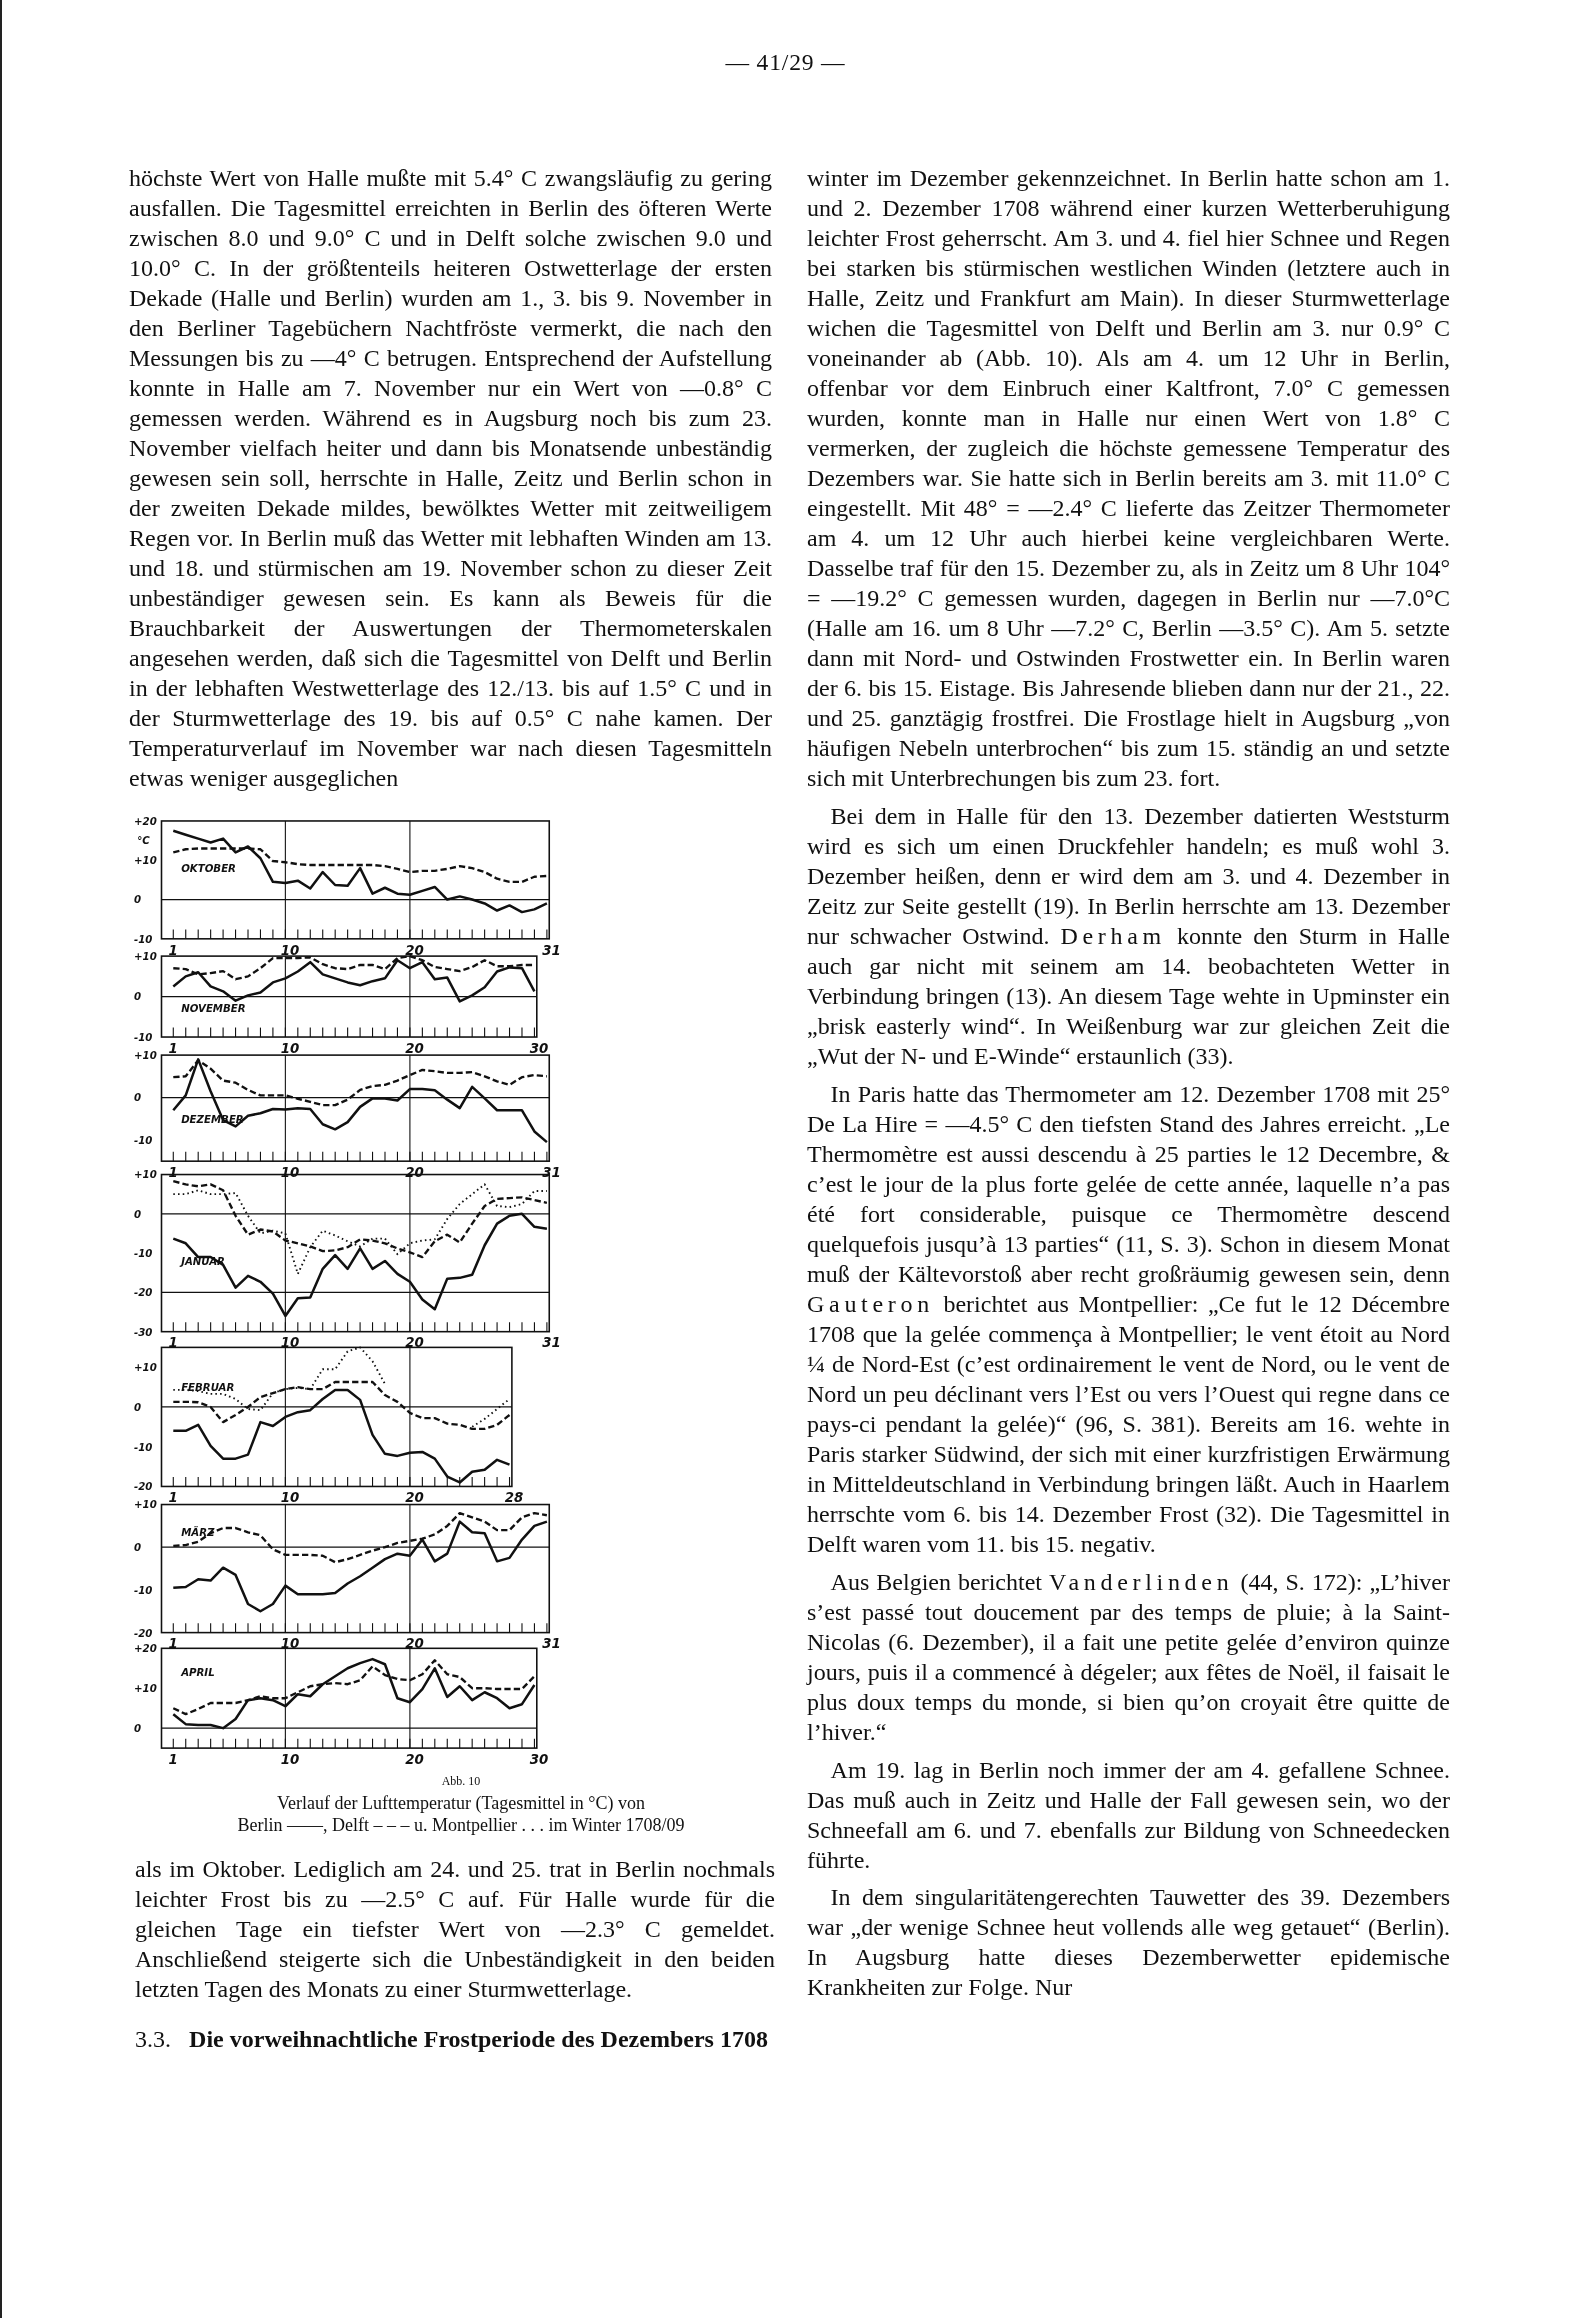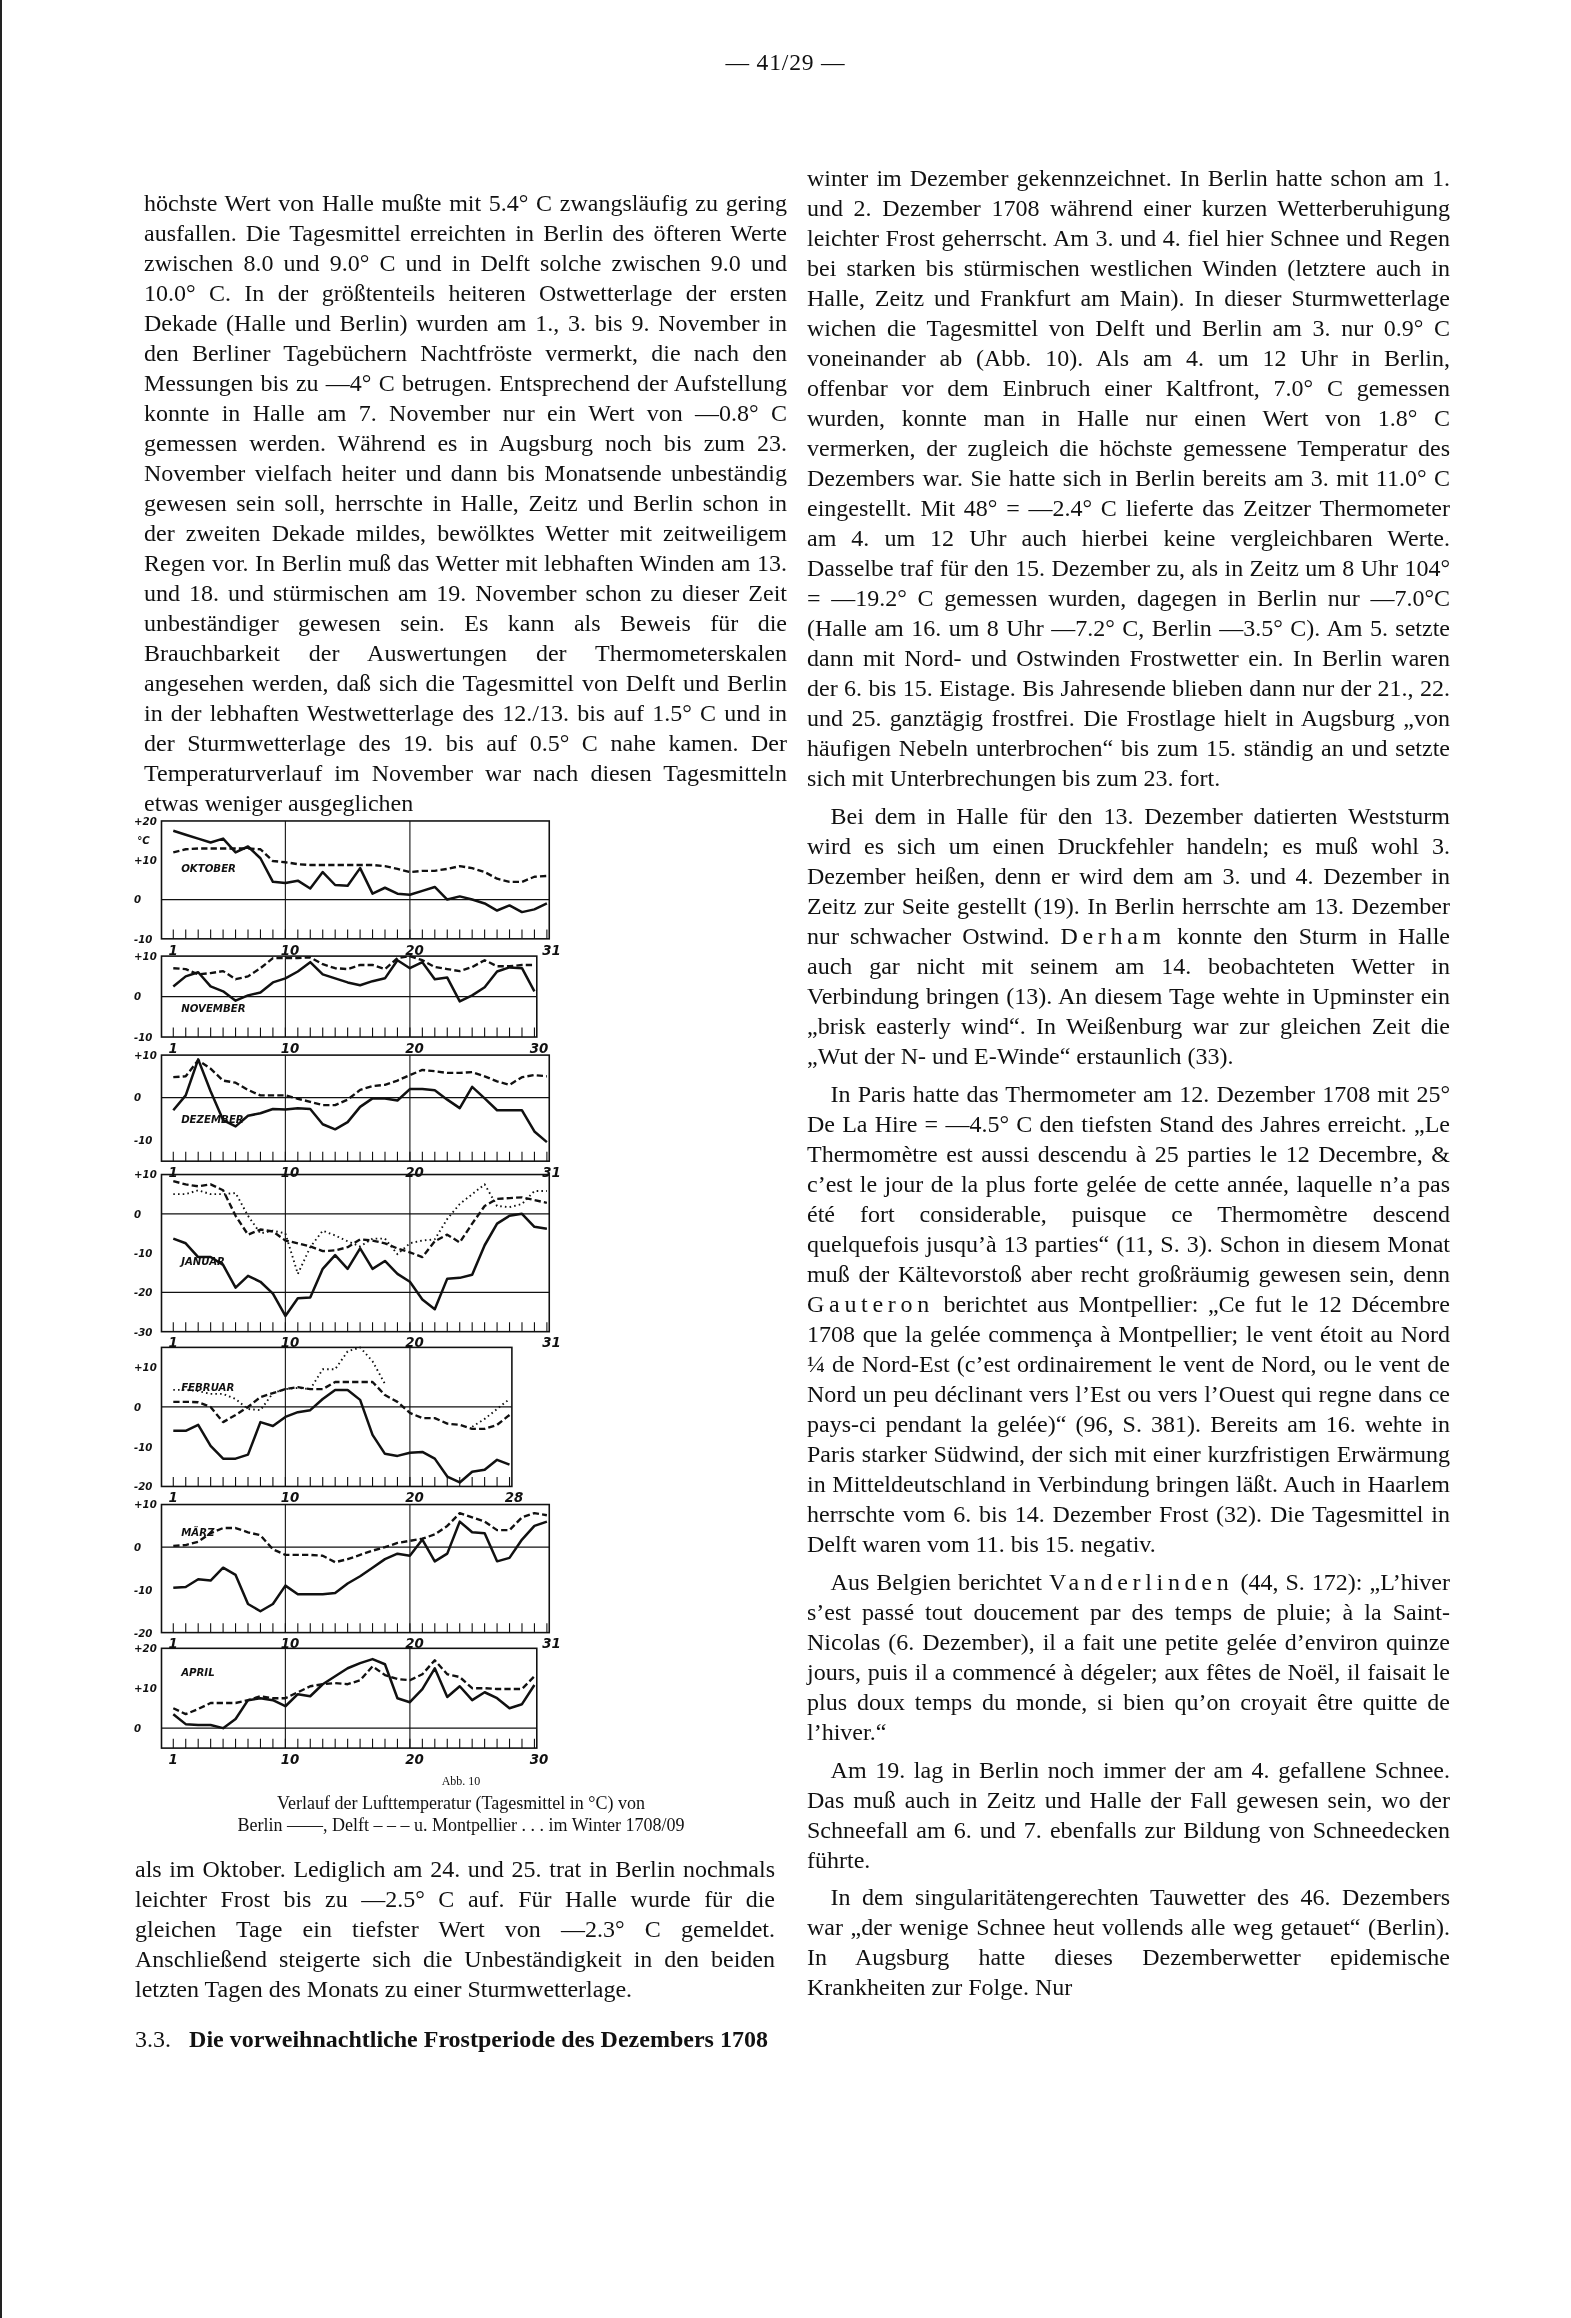--- a/index.html
+++ b/index.html
@@ -6,21 +6,21 @@
   body { width: 1571px; height: 2319px; position: relative; overflow: hidden;
          font-family: "Liberation Serif", "DejaVu Serif", serif; color: #111; }
   .page-border { position: absolute; left: 0; top: 0; width: 1.6px; height: 2319px; background: #222; }
   .page-number { position: absolute; top: 49px; left: 0; width: 1571px; text-align: center;
                  font-size: 23.6px; letter-spacing: 0.8px; }
   .col { position: absolute; font-size: 24px; line-height: 30px; text-align: justify;
          hyphens: manual; }
   .col p { margin: 0; }
   .col p.indent { text-indent: 23.6px; }
   .col p.gap { margin-top: 7.9px; }
-  .left-top { left: 144px; top: 163px; width: 643px; margin-top: 25px; }
+  .left-top { left: 129px; top: 163px; width: 643px; }
   .left-bottom { left: 135px; top: 1854px; width: 640px; }
   .right { left: 807px; top: 163px; width: 643px; }
   .spaced { letter-spacing: 4.7px; }
   .heading { font-weight: bold; margin-top: 20.4px !important; display: flex; }
   .heading .num { font-weight: normal; width: 47px; flex: none; }
   .heading .ttl { flex: 1; text-align: center; }
   .caption { position: absolute; left: 135px; width: 652px; top: 1770px; text-align: center;
              font-size: 18px; line-height: 22px; }
   .caption .abb { font-size: 12px; }
   .figure { position: absolute; left: 134px; top: 809px; width: 660px; height: 955px; }
@@ -390,15 +390,15 @@
     <span class="ttl">Die vorweihnachtliche Frostperiode des Dezembers 1708</span>
   </p>
 </div>
 
 <div class="col right">
   <p>winter im Dezember gekennzeichnet. In Berlin hatte schon am 1. und 2. Dezember 1708 während einer kurzen Wetterberuhigung leichter Frost geherrscht. Am 3. und 4. fiel hier Schnee und Regen bei starken bis stürmischen westlichen Winden (letztere auch in Halle, Zeitz und Frankfurt am Main). In dieser Sturmwetterlage wichen die Tagesmittel von Delft und Berlin am 3. nur 0.9° C voneinander ab (Abb. 10). Als am 4. um 12 Uhr in Berlin, offenbar vor dem Einbruch einer Kaltfront, 7.0° C gemessen wurden, konnte man in Halle nur einen Wert von 1.8° C vermerken, der zugleich die höchste gemessene Temperatur des Dezembers war. Sie hatte sich in Berlin bereits am 3. mit 11.0° C eingestellt. Mit 48° = —2.4° C lieferte das Zeitzer Thermometer am 4. um 12 Uhr auch hierbei keine vergleichbaren Werte. Dasselbe traf für den 15. Dezember zu, als in Zeitz um 8 Uhr 104° = —19.2° C gemessen wurden, dagegen in Berlin nur —7.0°C (Halle am 16. um 8 Uhr —7.2° C, Berlin —3.5° C). Am 5. setzte dann mit Nord- und Ostwinden Frostwetter ein. In Berlin waren der 6. bis 15. Eistage. Bis Jahresende blieben dann nur der 21., 22. und 25. ganztägig frostfrei. Die Frostlage hielt in Augsburg „von häufigen Nebeln unterbrochen“ bis zum 15. ständig an und setzte sich mit Unterbrechungen bis zum 23. fort.</p>
   <p class="indent gap"><span>Bei dem in Halle für den 13. Dezember datierten Weststurm wird es sich um einen Druckfehler handeln; es muß wohl 3. Dezember heißen, denn er wird dem am 3. und 4. Dezember in Zeitz zur Seite gestellt (19). In Berlin herrschte am 13. Dezember nur schwacher Ostwind. </span><span class="spaced">Derham</span><span> konnte den Sturm in Halle auch gar nicht mit seinem am 14. beobachteten Wetter in Verbindung bringen (13). An diesem Tage wehte in Upminster ein „brisk easterly wind“. In Weißenburg war zur gleichen Zeit die „Wut der N- und E-Winde“ erstaunlich (33).</span></p>
   <p class="indent gap"><span>In Paris hatte das Thermometer am 12. Dezember 1708 mit 25° De La Hire = —4.5° C den tiefsten Stand des Jahres erreicht. „Le Thermomètre est aussi descendu à 25 parties le 12 Decembre, &amp; c’est le jour de la plus forte gelée de cette année, laquelle n’a pas été fort considerable, puisque ce Thermomètre descend quelquefois jusqu’à 13 parties“ (11, S. 3). Schon in diesem Monat muß der Kältevorstoß aber recht großräumig gewesen sein, denn </span><span class="spaced">Gauteron</span><span> berichtet aus Montpellier: „Ce fut le 12 Décembre 1708 que la gelée commença à Montpellier; le vent étoit au Nord ¼ de Nord-Est (c’est ordinairement le vent de Nord, ou le vent de Nord un peu déclinant vers l’Est ou vers l’Ouest qui regne dans ce pays-ci pendant la gelée)“ (96, S. 381). Bereits am 16. wehte in Paris starker Südwind, der sich mit einer kurzfristigen Erwärmung in Mitteldeutschland in Verbindung bringen läßt. Auch in Haarlem herrschte vom 6. bis 14. Dezember Frost (32). Die Tagesmittel in Delft waren vom 11. bis 15. negativ.</span></p>
   <p class="indent gap"><span>Aus Belgien berichtet </span><span class="spaced">Vanderlinden</span><span> (44, S. 172): „L’hiver s’est passé tout doucement par des temps de pluie; à la Saint-Nicolas (6. Dezember), il a fait une petite gelée d’environ quinze jours, puis il a commencé à dégeler; aux fêtes de Noël, il faisait le plus doux temps du monde, si bien qu’on croyait être quitte de l’hiver.“</span></p>
   <p class="indent gap">Am 19. lag in Berlin noch immer der am 4. gefallene Schnee. Das muß auch in Zeitz und Halle der Fall gewesen sein, wo der Schneefall am 6. und 7. ebenfalls zur Bildung von Schneedecken führte.</p>
-  <p class="indent gap">In dem singularitätengerechten Tauwetter des 46. Dezembers war „der wenige Schnee heut vollends alle weg getauet“ (Berlin). In Augsburg hatte dieses Dezemberwetter epidemische Krankheiten zur Folge. Nur</p>
+  <p class="indent gap">In dem singularitätengerechten Tauwetter des 39. Dezembers war „der wenige Schnee heut vollends alle weg getauet“ (Berlin). In Augsburg hatte dieses Dezemberwetter epidemische Krankheiten zur Folge. Nur</p>
 </div>
 
 
 </body></html>

